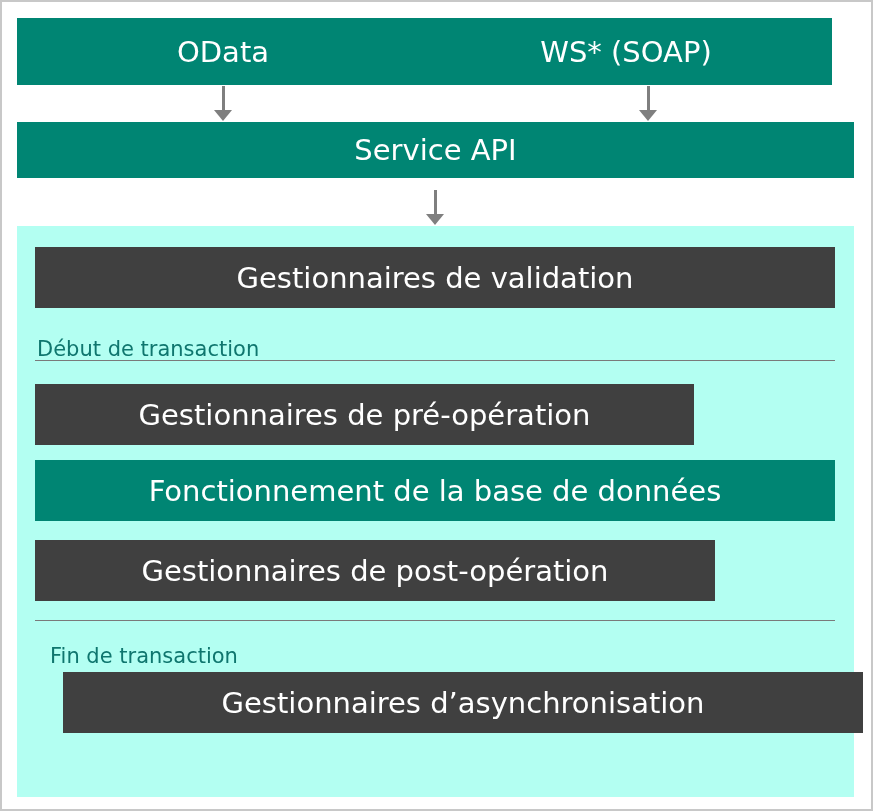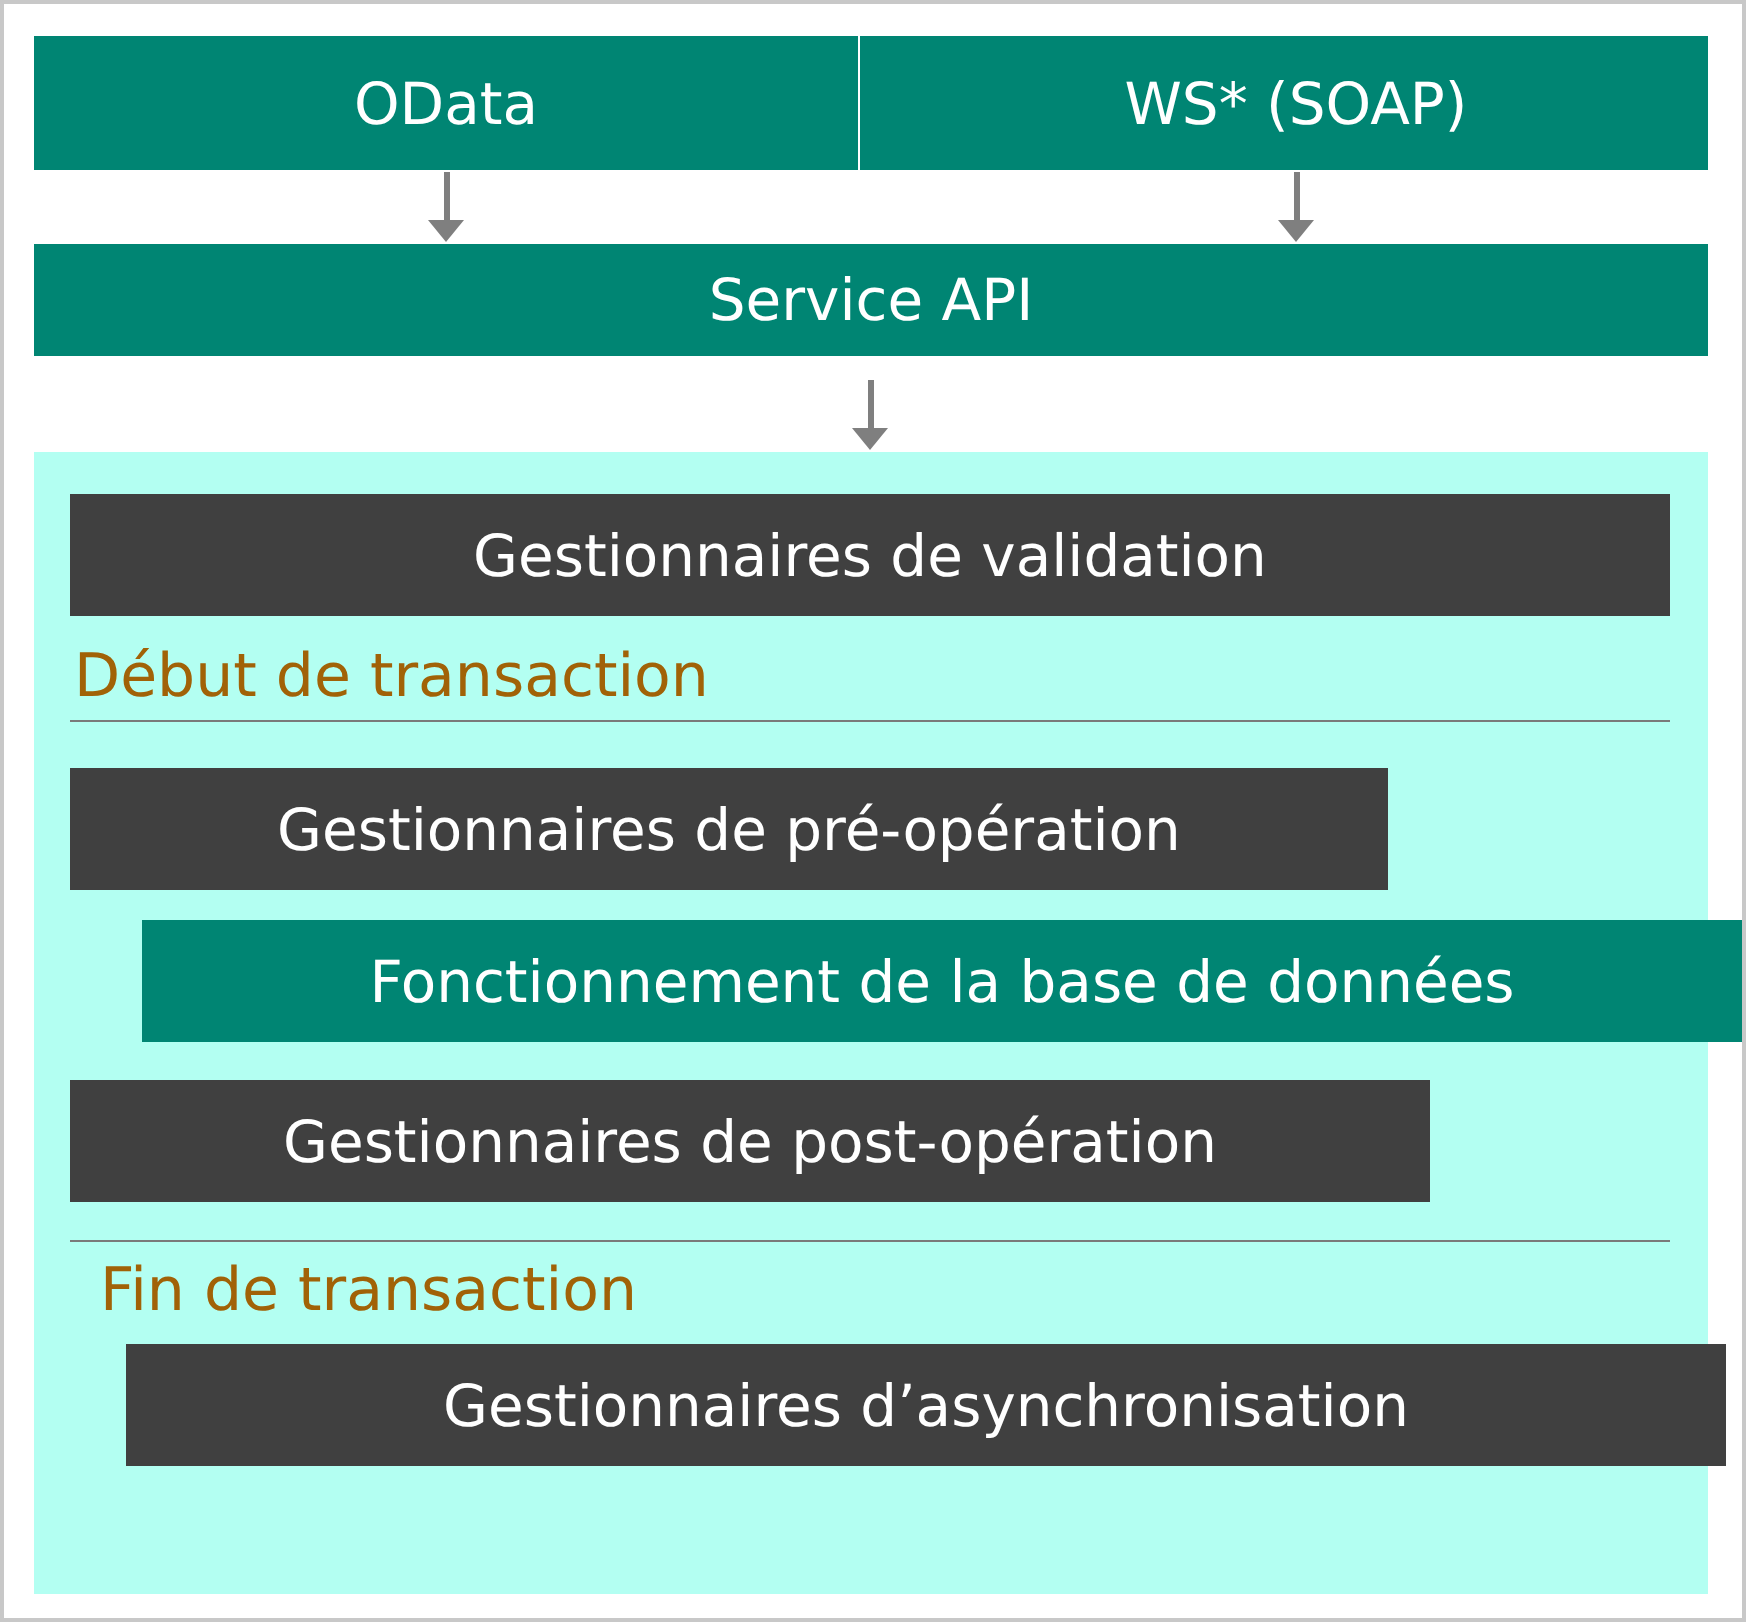--- a/index.html
+++ b/index.html
@@ -5,33 +5,33 @@
   html,body{margin:0;padding:0;background:#fff;}
   body{width:873px;height:811px;position:relative;overflow:hidden;font-family:"DejaVu Sans",sans-serif;}
   .frame{position:absolute;left:0;top:0;width:869px;height:807px;border:2px solid #c8c8c8;background:#fff;}
   .box{position:absolute;display:flex;align-items:center;justify-content:center;color:#fff;font-size:29px;font-weight:normal;}
   .teal{background:#008573;}
   .dark{background:#404040;}
   .panel{position:absolute;left:17px;top:226px;width:837px;height:571px;background:#b3fff2;}
   .arrow{position:absolute;width:0;}
   .arrow .shaft{position:absolute;left:-1.5px;top:0;width:3px;background:#7f7f7f;}
   .arrow .head{position:absolute;left:-9px;width:0;height:0;border-left:9px solid transparent;border-right:9px solid transparent;border-top:11px solid #7f7f7f;}
-  .label{position:absolute;color:#a16207;font-size:30px;}
+  .label{position:absolute;color:#0f766e;font-size:21px;margin-top:16px;}
   .sep{position:absolute;height:1px;background:#7a7a7a;}
   .title{position:absolute;color:#000;font-size:27px;font-weight:bold;width:100%;text-align:center;}
 </style>
 </head>
 <body>
 
 <div class="frame"></div>
 
 <div class="box teal" style="left:17px;top:18px;width:412px;height:67px;">
   <span>OData</span>
 </div>
-<div class="box teal" style="left:430px;top:18px;width:412px;height:67px;padding-left:12px;">
+<div class="box teal" style="left:420px;top:18px;width:412px;height:67px;">
   <span>WS* (SOAP)</span>
 </div>
 
 <div class="arrow" style="left:223px;top:86px;">
   <div class="shaft" style="height:25px;"></div>
     <div class="head" style="top:24px;"></div>
 </div>
 <div class="arrow" style="left:648px;top:86px;">
   <div class="shaft" style="height:25px;"></div>
     <div class="head" style="top:24px;"></div>
@@ -49,21 +49,21 @@
 <div class="panel">
   <div class="box dark" style="left:18px;top:21px;width:800px;height:61px;">
     <span>Gestionnaires de validation</span>
   </div>
   <div class="label" style="left:20px;top:95px;">Début de transaction</div>
   <div class="sep" style="left:18px;top:134px;width:800px;"></div>
 
   <div class="box dark" style="left:18px;top:158px;width:659px;height:61px;">
     <span>Gestionnaires de pré-opération</span>
   </div>
-  <div class="box teal" style="left:18px;top:234px;width:800px;height:61px;margin-left:36px;">
+  <div class="box teal" style="left:18px;top:234px;width:800px;height:61px;">
     <span>Fonctionnement de la base de données</span>
   </div>
   <div class="box dark" style="left:18px;top:314px;width:680px;height:61px;">
     <span>Gestionnaires de post-opération</span>
   </div>
 
   <div class="sep" style="left:18px;top:394px;width:800px;"></div>
   <div class="label" style="left:33px;top:402px;">Fin de transaction</div>
 
   <div class="box dark" style="left:18px;top:446px;width:800px;height:61px;margin-left:28px;">

